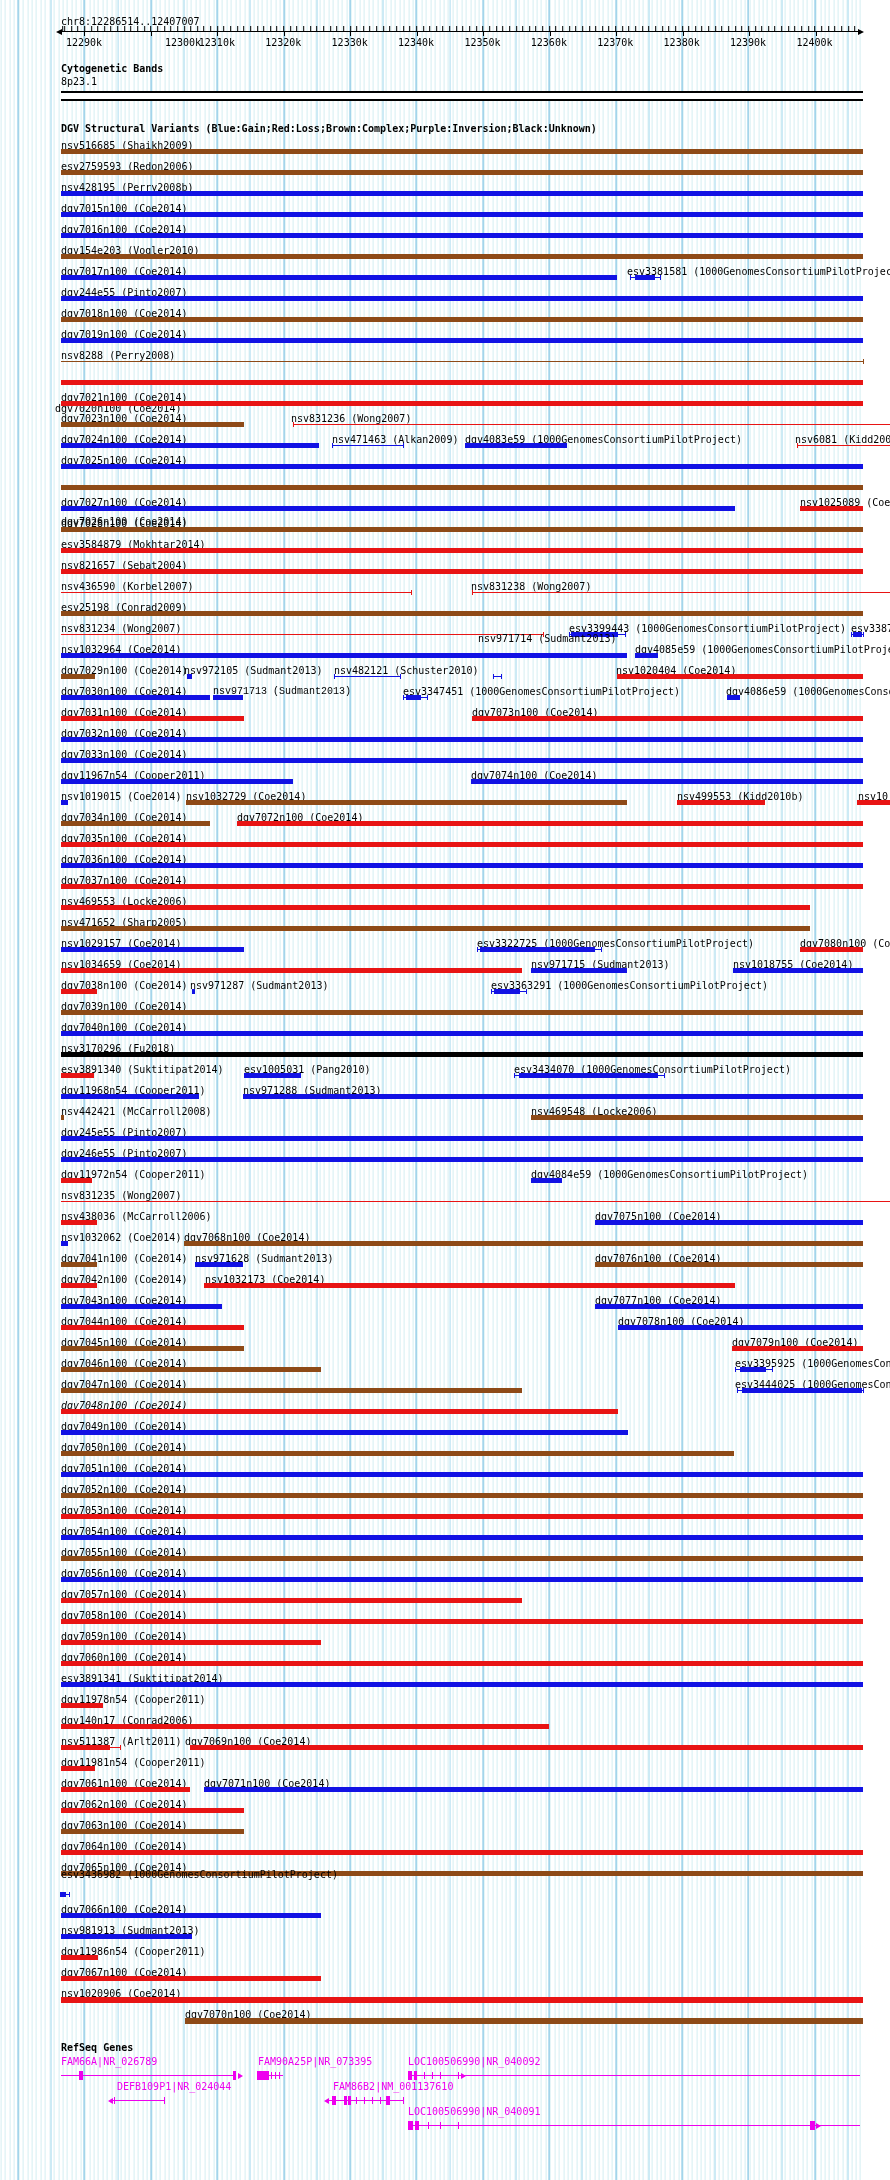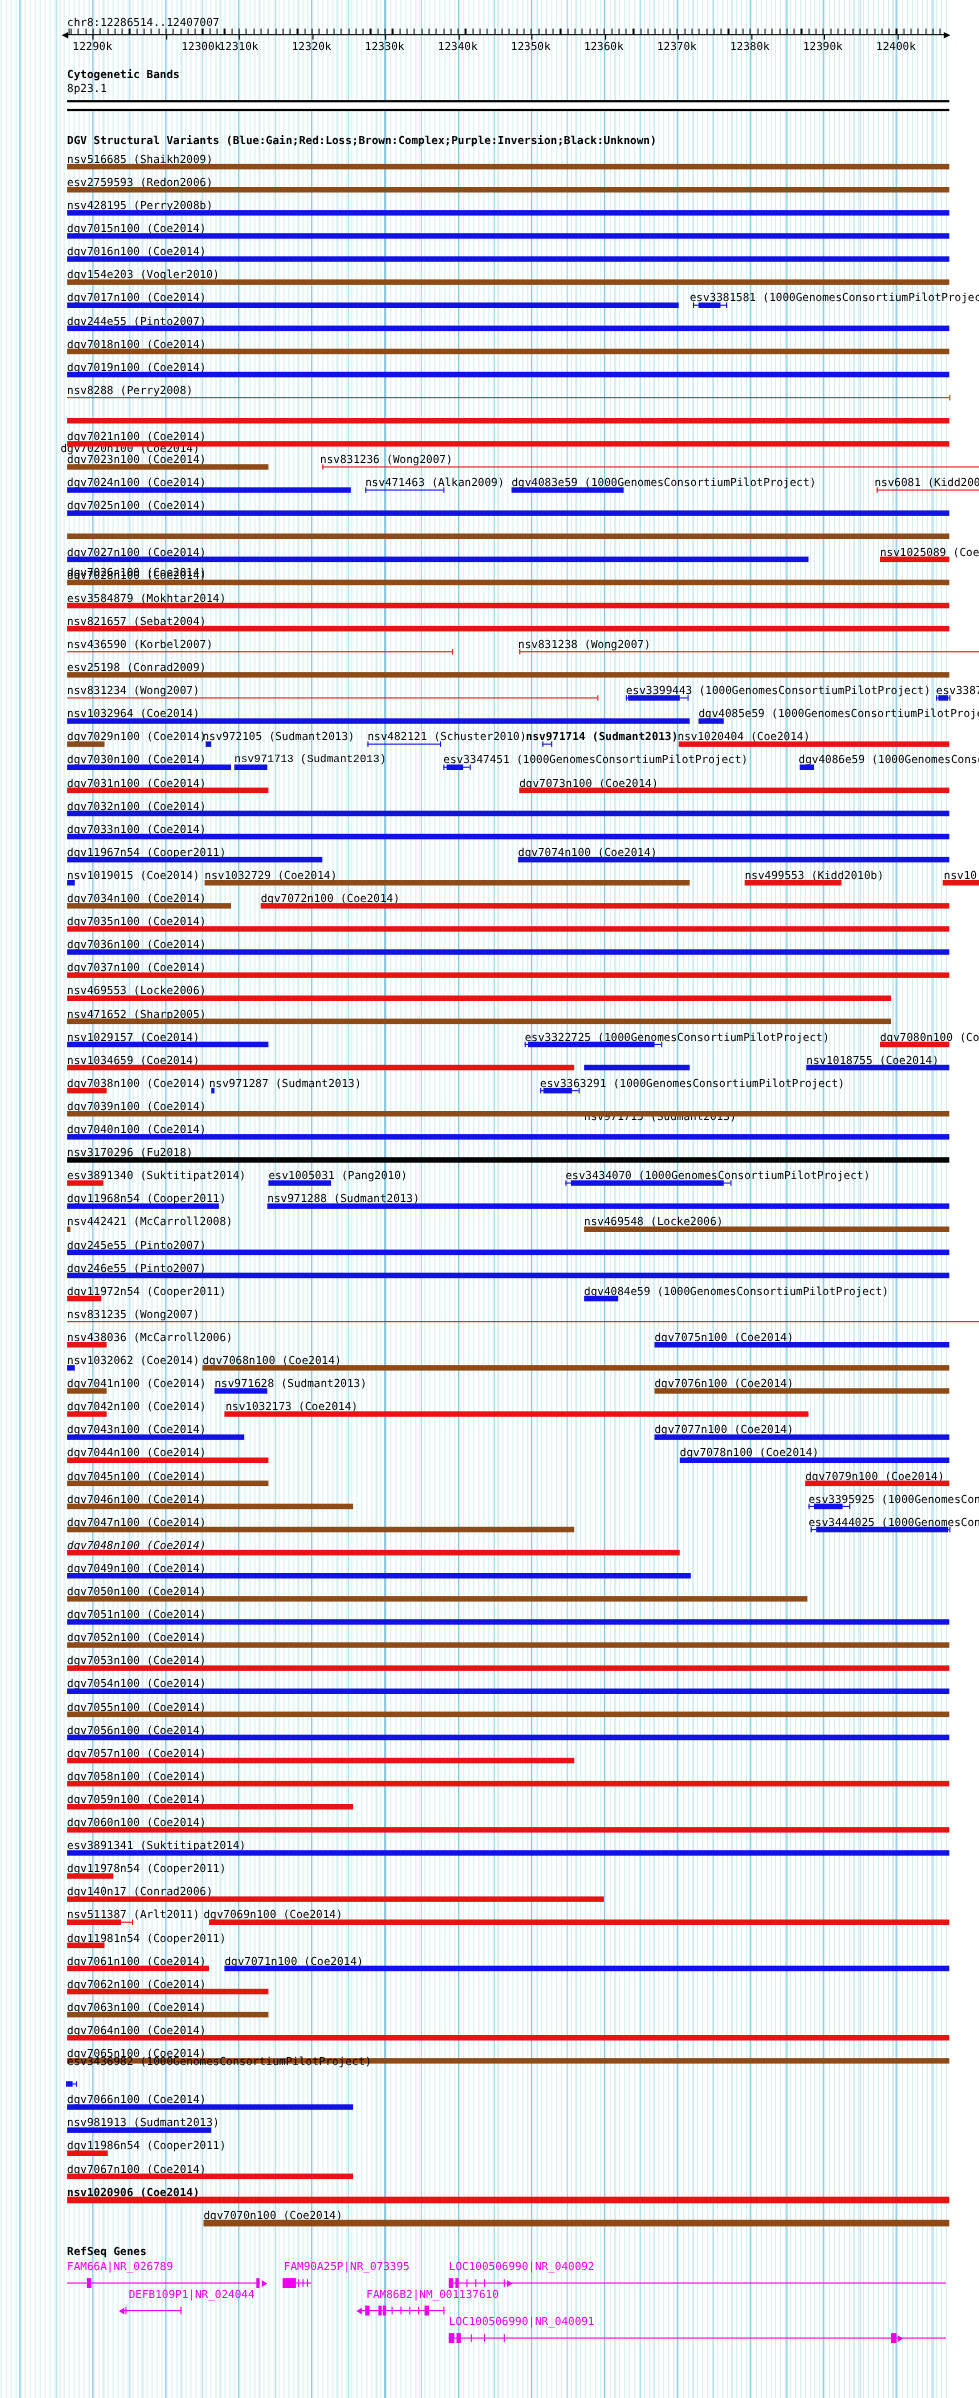--- a/index.html
+++ b/index.html
@@ -218,21 +218,21 @@
       </div>
       <div>
         <div class="txt" style="left: 61px; top: 665px;">dgv7029n100 (Coe2014)</div>
         <div class="bar" style="left: 61px; top: 674px; width: 34px; height: 5px; background: rgb(142, 74, 23);"></div>
         <div class="txt" style="left: 184px; top: 665px;">nsv972105 (Sudmant2013)</div>
         <div class="bar" style="left: 187px; top: 674px; width: 5px; height: 5px; background: rgb(18, 18, 228);"></div>
         <div class="txt" style="left: 334px; top: 665px;">nsv482121 (Schuster2010)</div>
         <div class="hline" style="left: 334px; top: 676px; width: 66px; background: rgb(18, 18, 228);"></div>
         <div class="vtick" style="left: 334px; top: 674px; background: rgb(18, 18, 228);"></div>
         <div class="vtick" style="left: 400px; top: 674px; background: rgb(18, 18, 228);"></div>
-        <div class="txt" style="left: 478px; top: 665px; font-weight: bold;">nsv971714 (Sudmant2013)</div>
+        <div class="txt" style="left: 478px; top: 633px;">nsv971714 (Sudmant2013)</div>
         <div class="hline" style="left: 493px; top: 676px; width: 8px; background: rgb(18, 18, 228);"></div>
         <div class="vtick" style="left: 493px; top: 674px; background: rgb(18, 18, 228);"></div>
         <div class="vtick" style="left: 501px; top: 674px; background: rgb(18, 18, 228);"></div>
         <div class="txt" style="left: 616px; top: 665px;">nsv1020404 (Coe2014)</div>
         <div class="bar" style="left: 617px; top: 674px; width: 246px; height: 5px; background: rgb(232, 20, 20);"></div>
       </div>
       <div>
         <div class="txt" style="left: 61px; top: 686px;">dgv7030n100 (Coe2014)</div>
         <div class="bar" style="left: 61px; top: 695px; width: 149px; height: 5px; background: rgb(18, 18, 228);"></div>
         <div class="txt" style="left: 213px; top: 686px; font-family: Liberation Mono, monospace;">nsv971713 (Sudmant2013)</div>
@@ -308,21 +308,21 @@
         <div class="hline" style="left: 477px; top: 949px; width: 124px; background: rgb(18, 18, 228);"></div>
         <div class="vtick" style="left: 477px; top: 947px; background: rgb(18, 18, 228);"></div>
         <div class="vtick" style="left: 601px; top: 947px; background: rgb(18, 18, 228);"></div>
         <div class="bar" style="left: 480px; top: 947px; width: 115px; height: 5px; background: rgb(18, 18, 228);"></div>
         <div class="txt" style="left: 800px; top: 938px;">dgv7080n100 (Co</div>
         <div class="bar" style="left: 800px; top: 947px; width: 63px; height: 5px; background: rgb(232, 20, 20);"></div>
       </div>
       <div>
         <div class="txt" style="left: 61px; top: 959px;">nsv1034659 (Coe2014)</div>
         <div class="bar" style="left: 61px; top: 968px; width: 461px; height: 5px; background: rgb(232, 20, 20);"></div>
-        <div class="txt" style="left: 531px; top: 1010px;">nsv971715 (Sudmant2013)</div>
+        <div class="txt" style="left: 531px; top: 959px;">nsv971715 (Sudmant2013)</div>
         <div class="bar" style="left: 531px; top: 968px; width: 96px; height: 5px; background: rgb(18, 18, 228);"></div>
         <div class="txt" style="left: 733px; top: 959px;">nsv1018755 (Coe2014)</div>
         <div class="bar" style="left: 733px; top: 968px; width: 130px; height: 5px; background: rgb(18, 18, 228);"></div>
       </div>
       <div>
         <div class="txt" style="left: 61px; top: 980px;">dgv7038n100 (Coe2014)</div>
         <div class="bar" style="left: 61px; top: 989px; width: 36px; height: 5px; background: rgb(232, 20, 20);"></div>
         <div class="txt" style="left: 190px; top: 980px;">nsv971287 (Sudmant2013)</div>
         <div class="bar" style="left: 192px; top: 989px; width: 3px; height: 5px; background: rgb(18, 18, 228);"></div>
         <div class="txt" style="left: 491px; top: 980px;">esv3363291 (1000GenomesConsortiumPilotProject)</div>
@@ -562,21 +562,21 @@
       </div>
       <div>
         <div class="txt" style="left: 61px; top: 1946px;">dgv11986n54 (Cooper2011)</div>
         <div class="bar" style="left: 61px; top: 1955px; width: 37px; height: 5px; background: rgb(232, 20, 20);"></div>
       </div>
       <div>
         <div class="txt" style="left: 61px; top: 1967px;">dgv7067n100 (Coe2014)</div>
         <div class="bar" style="left: 61px; top: 1976px; width: 260px; height: 5px; background: rgb(232, 20, 20);"></div>
       </div>
       <div>
-        <div class="txt" style="left: 61px; top: 1988px; font-weight: bold;">nsv1020906 (Coe2014)</div>
+        <div class="txt" style="left: 61px; top: 1988px;">nsv1020906 (Coe2014)</div>
         <div class="bar" style="left: 61px; top: 1997px; width: 802px; height: 6px; background: rgb(232, 20, 20);"></div>
       </div>
       <div>
         <div class="txt" style="left: 185px; top: 2009px;">dgv7070n100 (Coe2014)</div>
         <div class="bar" style="left: 185px; top: 2018px; width: 678px; height: 6px; background: rgb(142, 74, 23);"></div>
       </div>
     </div>
 
   <div class="txt bold" style="left:61px;top:2042px;">RefSeq Genes</div>
   <div id="gene-rows">

